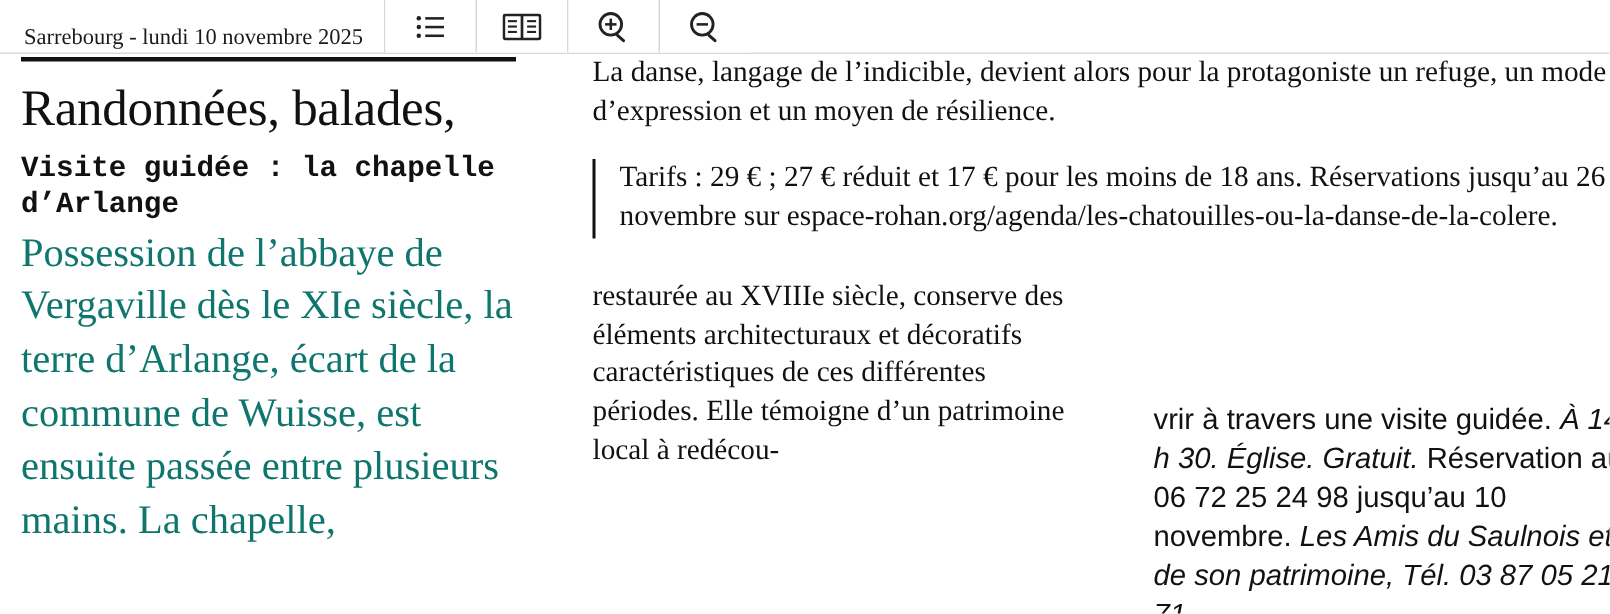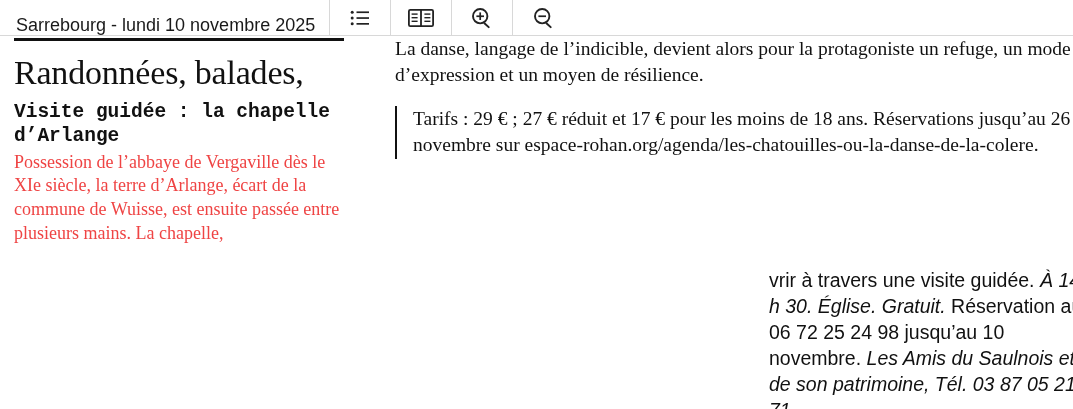--- a/index.html
+++ b/index.html
@@ -30,22 +30,22 @@
     background: #ffffff;
     border-bottom: 1px solid #d8d8d8;
     box-sizing: border-box;
     display: flex;
     align-items: stretch;
   }
   .toolbar-title {
     display: flex;
     align-items: center;
     padding: 16px 14px 0 16px;
-    font-family: Liberation Sans, sans-serif;
-    font-size: 18px;
+    font-family: Liberation Serif, serif;
+    font-size: 15px;
     color: #1a1a1a;
     white-space: nowrap;
     border-right: 1px solid #d8d8d8;
     height: 100%;
     box-sizing: border-box;
   }
   .toolbar-btn {
     width: 61px;
     height: 100%;
     display: flex;
@@ -106,23 +106,23 @@
   .subhead {
     font-family: Liberation Mono, monospace;
     font-weight: 700;
     font-size: 19.5px;
     line-height: 1.22;
     margin: 0 0 2px 0;
     color: #111111;
   }
   .body-text {
     font-family: "Liberation Serif", serif;
-    font-size: 18px;
+    font-size: 27px;
     line-height: 1.32;
-    color: #ef4444;
+    color: #0f766e;
     margin: 0;
     text-align: left;
   }
 
   
   .col2 {
     position: absolute;
     left: 395px;
     top: 0;
     width: 320px;
@@ -250,20 +250,21 @@
     </div>
 
     <div class="col2">
       <p class="col2-top">La danse, langage de l’indicible, devient alors pour la protagoniste un refuge, un mode d’expression et un moyen de résilience.</p>
 
       <div class="quote-block">
         <div class="quote-bar"></div>
         <p class="quote-text">Tarifs : 29 € ; 27 € réduit et 17 € pour les moins de 18 ans. Réservations jusqu’au 26 novembre sur espace-rohan.org/agenda/les-chatouilles-ou-la-danse-de-la-colere.</p>
       </div>
 
+      <p class="col2-bottom">restaurée au XVIIIe siècle, conserve des éléments architecturaux et décoratifs caractéristiques de ces différentes périodes. Elle témoigne d’un patrimoine local à redécou-</p>
     </div>
 
     <div class="col3">
       <span>vrir à travers une visite guidée. </span><em>À 14 h 30. Église. Gratuit.</em><span> Réservation au 06 72 25 24 98 jusqu’au 10 novembre. </span><em>Les Amis du Saulnois et de son patrimoine, Tél. 03 87 05 21 71.</em>
     </div>
 
   </div>
 </div>
 
 </body></html>

